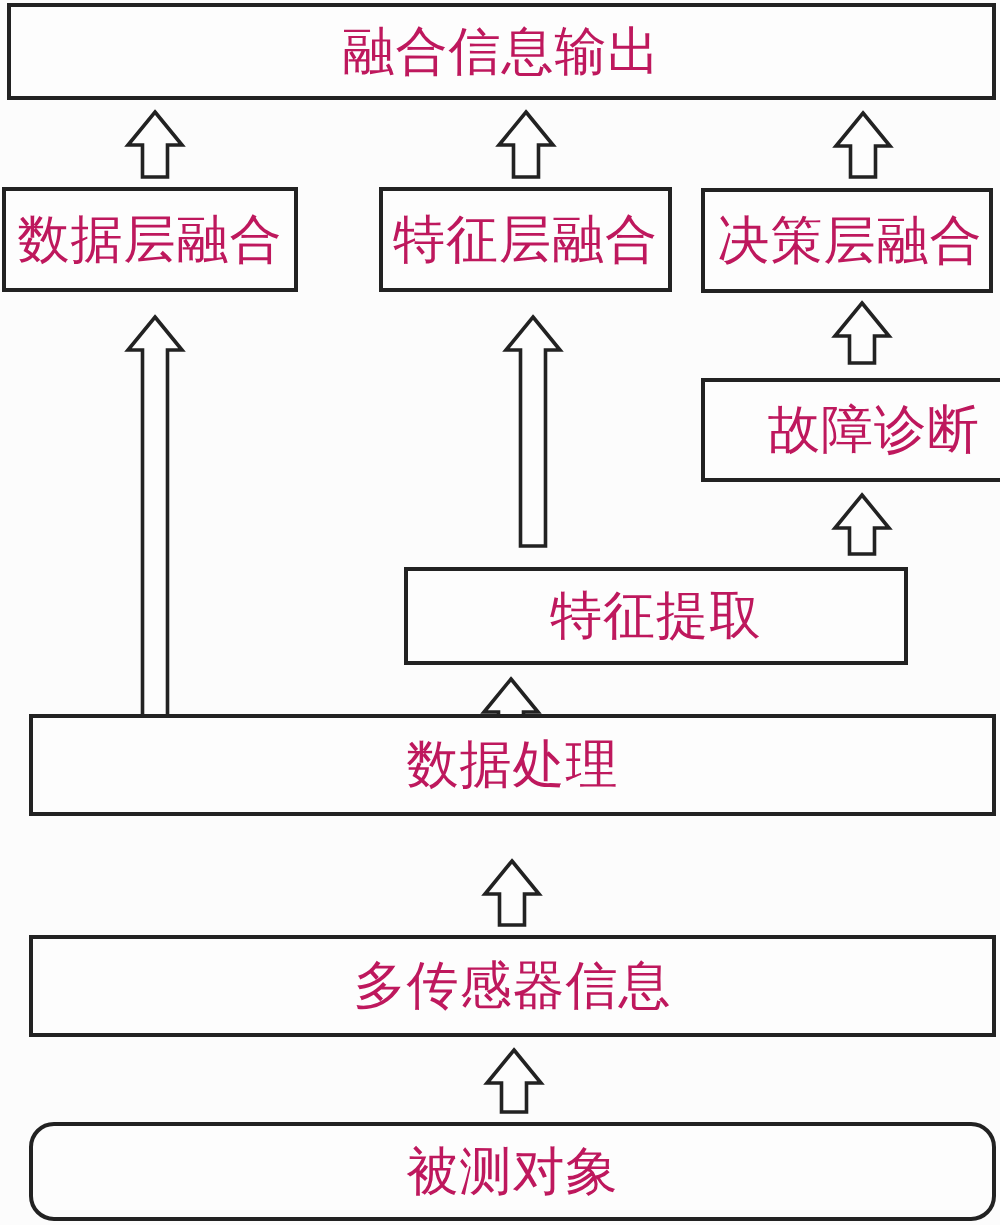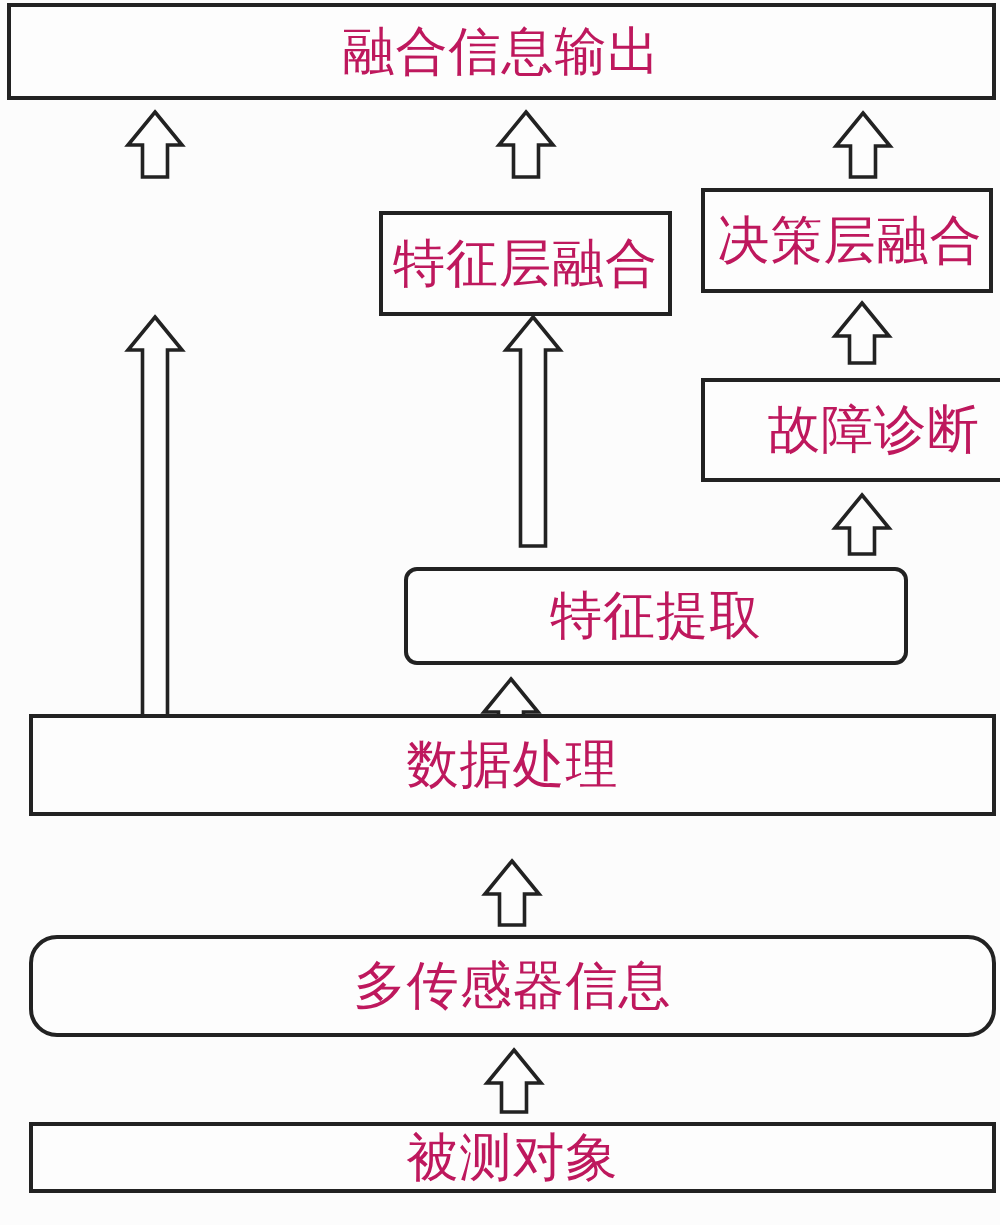--- a/index.html
+++ b/index.html
@@ -56,28 +56,29 @@
       <polygon points="862,495 889,528 874.5,528 874.5,554 849.5,554 849.5,528 835,528"></polygon>
       <polygon points="155,317 182,350 167.5,350 167.5,729 142.5,729 142.5,350 128,350"></polygon>
       <polygon points="533,317 560,350 545.5,350 545.5,546 520.5,546 520.5,350 506,350"></polygon>
       <polygon points="511,679 538,712 523.5,712 523.5,743 498.5,743 498.5,712 484,712"></polygon>
       <polygon points="512,861 539,894 524.5,894 524.5,925 499.5,925 499.5,894 485,894"></polygon>
       <polygon points="514,1050 541,1083 526.5,1083 526.5,1112 501.5,1112 501.5,1083 487,1083"></polygon>
     </svg>
 
   <div class="box" style="left:7px; top:3px; width:989px; height:97px;">融合信息输出</div>
 
+  <div class="box" style="left:2px; top:187px; width:296px; height:105px;">数据层融合</div>
 
-  <div class="box" style="left:379px; top:187px; width:293px; height:105px;margin-top:24px;">特征层融合</div>
+  <div class="box" style="left:379px; top:187px; width:293px; height:105px;">特征层融合</div>
 
   <div class="box" style="left:701px; top:188px; width:292px; height:105px;padding-left:6px;">决策层融合</div>
 
   <div class="box" style="left:701px; top:378px; width:346px; height:104px;">故障诊断</div>
 
-  <div class="box" style="left:404px; top:567px; width:504px; height:98px;border-radius:13px;">特征提取</div>
+  <div class="box" style="left:404px; top:567px; width:504px; height:98px;">特征提取</div>
 
   <div class="box" style="left:29px; top:714px; width:967px; height:102px;">数据处理</div>
 
-  <div class="box" style="left:29px; top:935px; width:967px; height:102px;border-radius:28px;">多传感器信息</div>
+  <div class="box" style="left:29px; top:935px; width:967px; height:102px;">多传感器信息</div>
 
-  <div class="box" style="left:29px; top:1122px; width:967px; height:71px;">被测对象</div>
+  <div class="box" style="left:29px; top:1122px; width:967px; height:99px;border-radius:25px;">被测对象</div>
 
 </div>
 
 </body></html>

